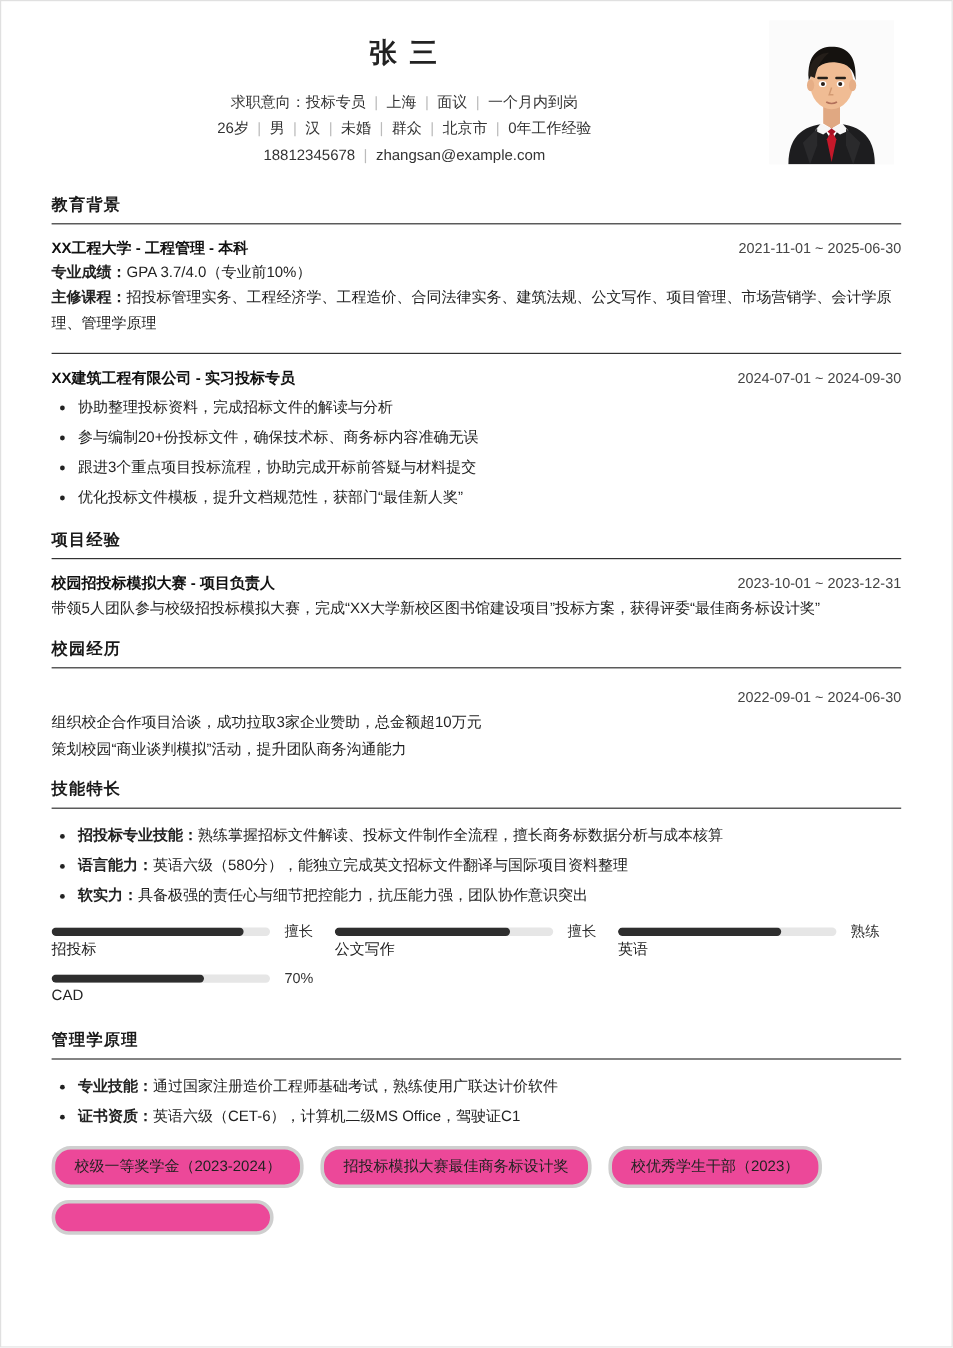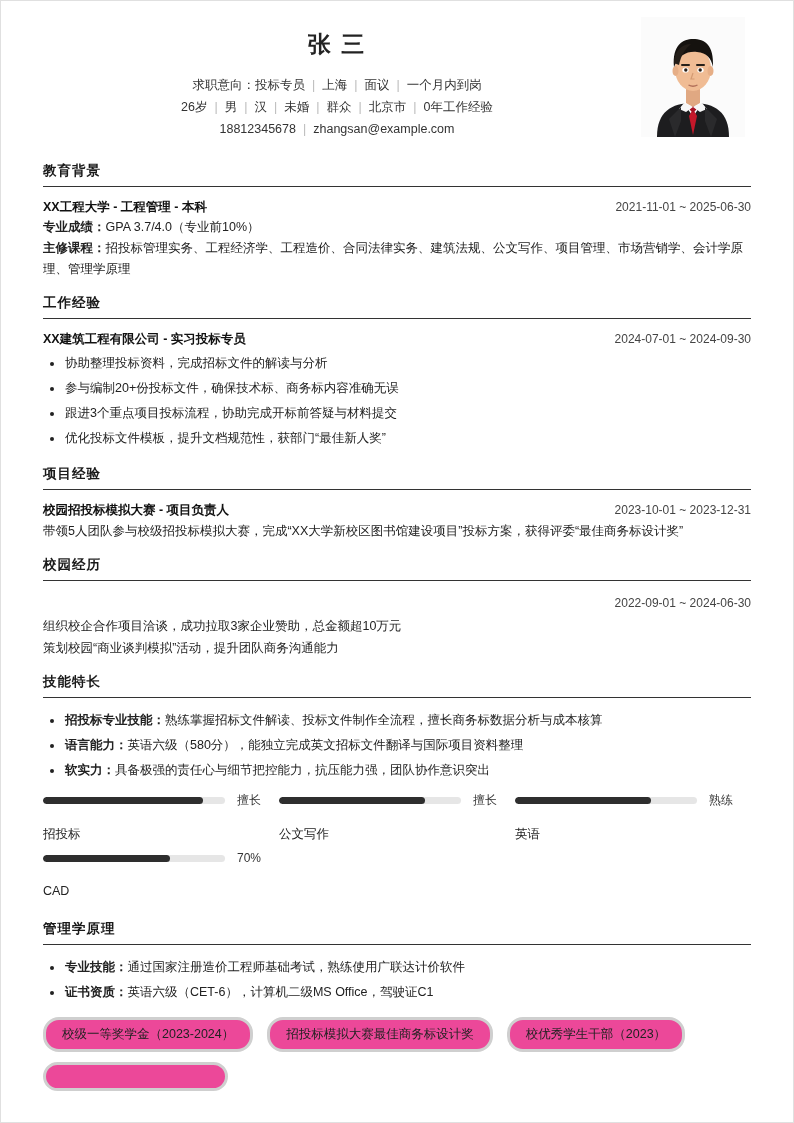--- a/index.html
+++ b/index.html
@@ -45,21 +45,21 @@
   
   .section { margin-top: 14px; }
   .section-title {
     font-size: 13.5px; font-weight: bold; color: #1a1a1a;
     padding: 0 0 6px 0; letter-spacing: 1px;
   }
   .section-rule { height: 1px; background: #333; margin-bottom: 10px; }
 
   .entry { margin-bottom: 4px; }
   .entry-head {
-    display: flex; align-items: center; justify-content: space-between;
+    display: flex; align-items: flex-end; justify-content: space-between;
     font-size: 12.5px; line-height: 20px;
   }
   .entry-title { font-weight: bold; color: #111; }
   .entry-date { color: #444; font-size: 12px; white-space: nowrap; }
   .entry-line { font-size: 12.5px; color: #222; line-height: 21px; }
   .entry-line b { font-weight: bold; }
   .para { font-size: 12.5px; color: #222; line-height: 22px; }
 
   ul.bullets { list-style: none; margin: 2px 0 0; }
   ul.bullets li {
@@ -78,21 +78,21 @@
   .bars { display: flex; flex-wrap: wrap; margin-top: 10px; }
   .bar-cell { width: 33.33%; margin-bottom: 8px; }
   .bar-row { display: flex; align-items: center; height: 14px; text-align: right; }
   .bar-track {
     position: relative;
     width: 182px; height: 7px;
     background: #e6e6e6; border-radius: 4px; overflow: hidden;
   }
   .bar-fill { position: absolute; left: 0; top: 0; height: 100%; border-radius: 4px; }
   .bar-level { font-size: 12px; color: #333; margin-left: 12px; white-space: nowrap; }
-  .bar-label { font-size: 12.5px; color: #222; margin-top: 19px; }
+  .bar-label { font-size: 12.5px; color: #222; margin-top: 0; }
 
   
   .tags { display: flex; flex-wrap: wrap; gap: 10px 14px; margin-top: 12px; }
   .tag {
     font-size: 12.5px; color: #222;
     border: 3px solid #0f172a; border-radius: 16px;
     padding: 6px 16px; background: #ec4899; white-space: nowrap;
   }
 </style>
 </head>
@@ -159,21 +159,20 @@
       <div class="entry-line">
         <b>专业成绩：</b><span>GPA 3.7/4.0（专业前10%）</span>
       </div>
       <div class="entry-line">
         <b>主修课程：</b><span>招投标管理实务、工程经济学、工程造价、合同法律实务、建筑法规、公文写作、项目管理、市场营销学、会计学原理、管理学原理</span>
       </div>
     </div>
   </div>
 
   <div class="section">
-    <div class="section-title">工作经验</div>
     <div class="section-rule"></div>
     <div class="entry">
       <div class="entry-head">
         <span class="entry-title">XX建筑工程有限公司 - 实习投标专员</span>
         <span class="entry-date">2024-07-01 ~ 2024-09-30</span>
       </div>
       <ul class="bullets" id="work-bullets">
           <li>协助整理投标资料，完成招标文件的解读与分析</li>
           <li>参与编制20+份投标文件，确保技术标、商务标内容准确无误</li>
           <li>跟进3个重点项目投标流程，协助完成开标前答疑与材料提交</li>

